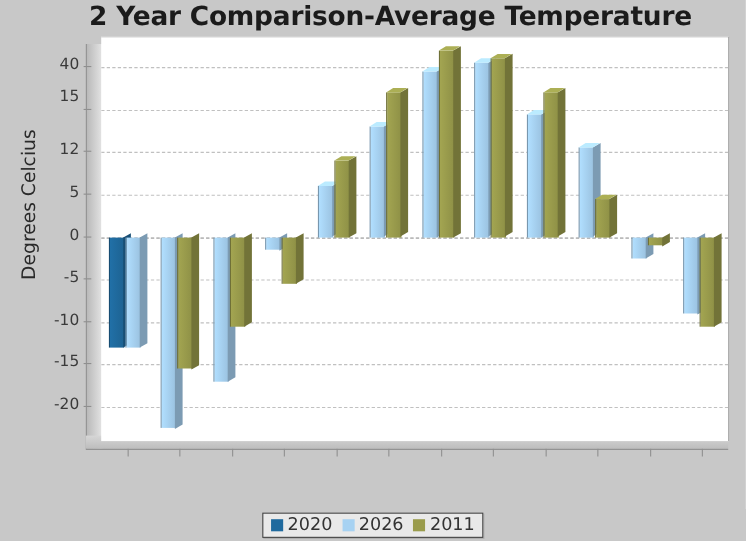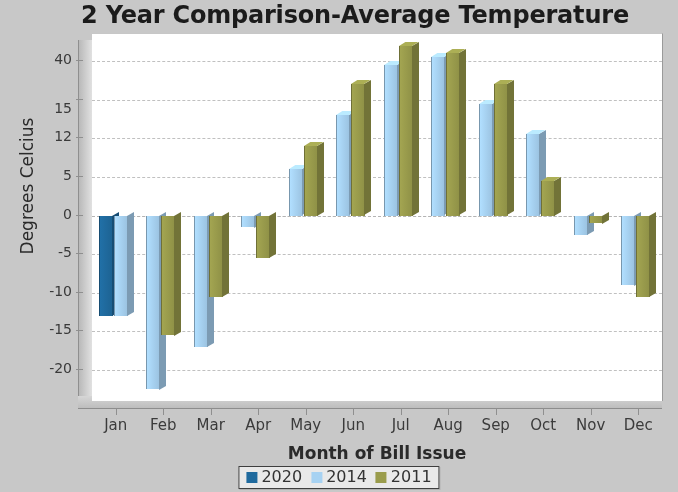--- a/index.html
+++ b/index.html
@@ -117,21 +117,21 @@
       <div class="ytick-mark" style="top: 104.305px;"></div>
       <div class="ytick-mark" style="top: 142.937px;"></div>
       <div class="ytick-mark" style="top: 181.568px;"></div>
       <div class="ytick-mark" style="top: 220.2px;"></div>
       <div class="ytick-mark" style="top: 258.832px;"></div>
       <div class="ytick-mark" style="top: 297.463px;"></div>
       <div class="ytick-mark" style="top: 336.095px;"></div>
     </div>
   <div id="ytick-col">
       <div class="ytick" style="top: 18.0421px; width: 66px;">40</div>
-      <div class="ytick" style="top: 67px; width: 66px;">15</div>
+      <div class="ytick" style="top: 47px; width: 66px;">15</div>
       <div class="ytick" style="top: 95.3053px; width: 66px;">12</div>
       <div class="ytick" style="top: 133.937px; width: 66px;">5</div>
       <div class="ytick" style="top: 172.568px; width: 66px;">0</div>
       <div class="ytick" style="top: 211.2px; width: 66px;">-5</div>
       <div class="ytick" style="top: 249.832px; width: 66px;">-10</div>
       <div class="ytick" style="top: 288.463px; width: 66px;">-15</div>
       <div class="ytick" style="top: 327.095px; width: 66px;">-20</div>
     </div>
 
   <div id="y-axis-title">Degrees Celcius</div>
@@ -268,44 +268,29 @@
       <div class="xtick-mark" style="left: 166.25px;"></div>
       <div class="xtick-mark" style="left: 213.75px;"></div>
       <div class="xtick-mark" style="left: 261.25px;"></div>
       <div class="xtick-mark" style="left: 308.75px;"></div>
       <div class="xtick-mark" style="left: 356.25px;"></div>
       <div class="xtick-mark" style="left: 403.75px;"></div>
       <div class="xtick-mark" style="left: 451.25px;"></div>
       <div class="xtick-mark" style="left: 498.75px;"></div>
       <div class="xtick-mark" style="left: 546.25px;"></div>
     </div>
-  <div id="xtick-labels">
-      <div class="xtick" style="left: -4.25px; width: 56px;">Jan</div>
-      <div class="xtick" style="left: 43.25px; width: 56px;">Feb</div>
-      <div class="xtick" style="left: 90.75px; width: 56px;">Mar</div>
-      <div class="xtick" style="left: 138.25px; width: 56px;">Apr</div>
-      <div class="xtick" style="left: 185.75px; width: 56px;">May</div>
-      <div class="xtick" style="left: 233.25px; width: 56px;">Jun</div>
-      <div class="xtick" style="left: 280.75px; width: 56px;">Jul</div>
-      <div class="xtick" style="left: 328.25px; width: 56px;">Aug</div>
-      <div class="xtick" style="left: 375.75px; width: 56px;">Sep</div>
-      <div class="xtick" style="left: 423.25px; width: 56px;">Oct</div>
-      <div class="xtick" style="left: 470.75px; width: 56px;">Nov</div>
-      <div class="xtick" style="left: 518.25px; width: 56px;">Dec</div>
-    </div>
-  <div id="x-axis-title">Month of Bill Issue</div>
 
   <div id="legend">
       <div class="legend-item">
         <span class="legend-swatch" style="background: rgb(31, 106, 158);"></span>
         <span class="legend-label">2020</span>
       </div>
       <div class="legend-item">
         <span class="legend-swatch" style="background: rgb(167, 210, 242);"></span>
-        <span class="legend-label">2014</span>
+        <span class="legend-label">2026</span>
       </div>
       <div class="legend-item">
         <span class="legend-swatch" style="background: rgb(154, 156, 76);"></span>
         <span class="legend-label">2011</span>
       </div>
     </div>
 
 </div>
 
 </body></html>

